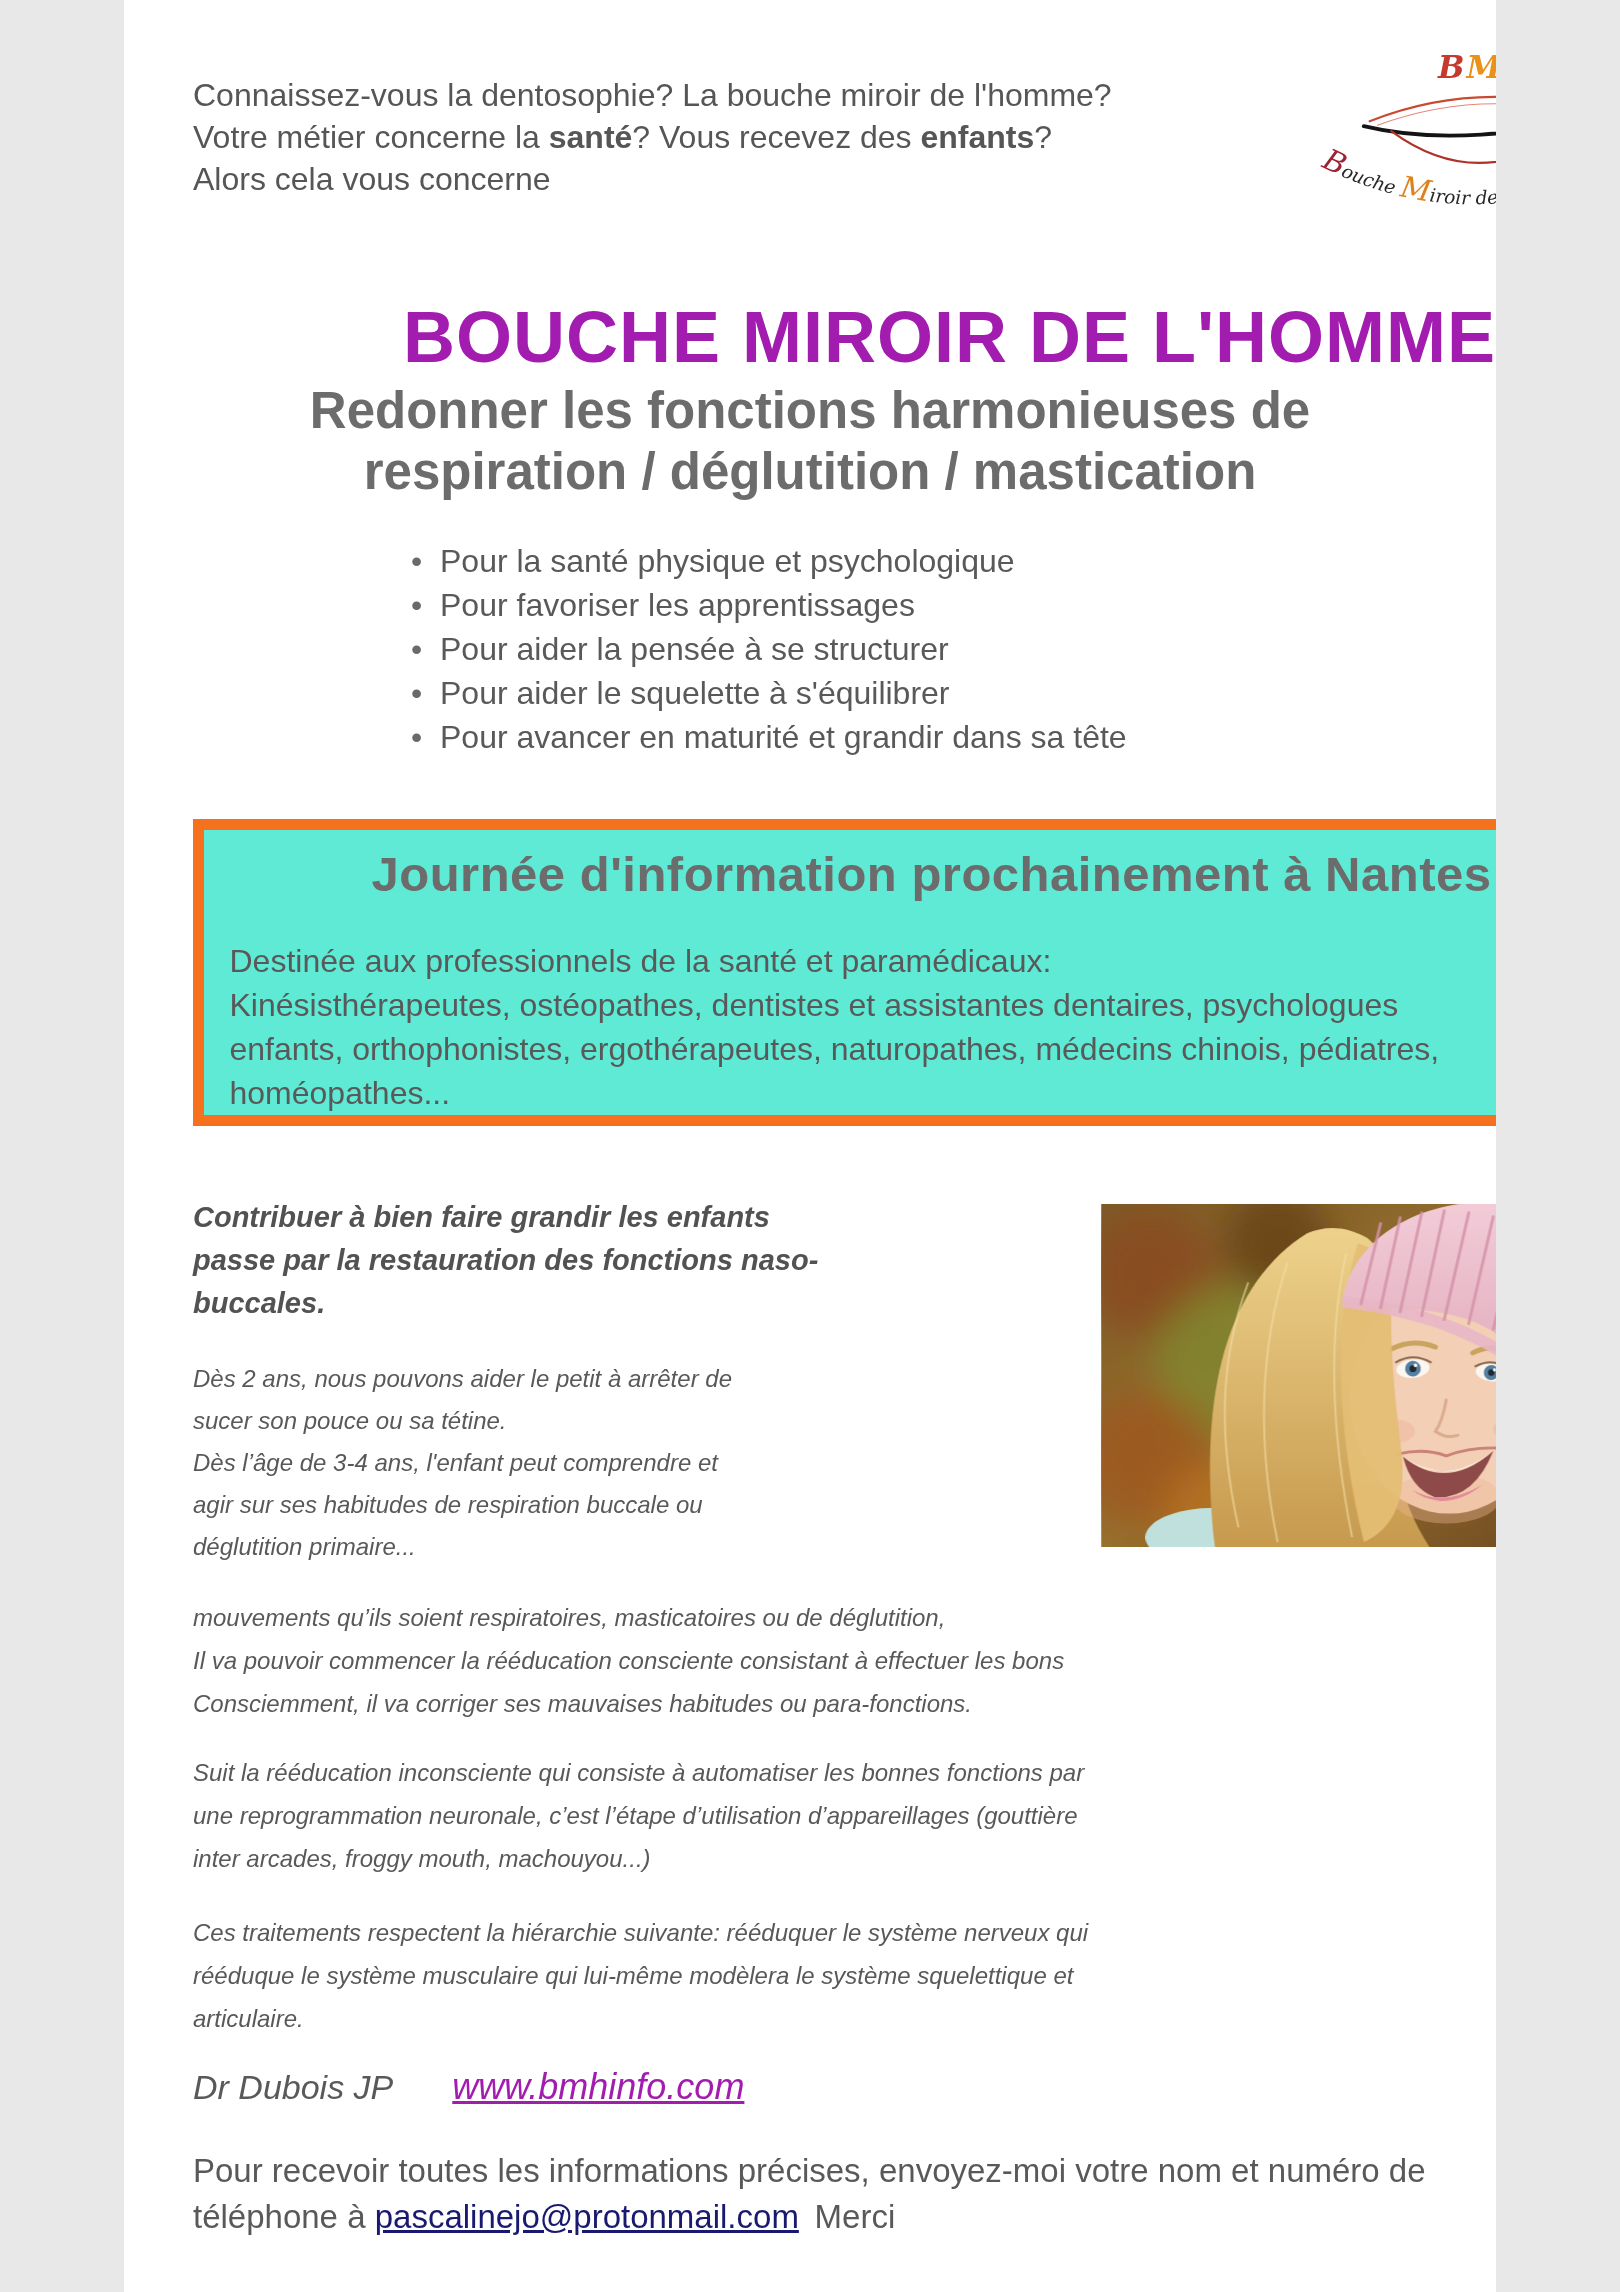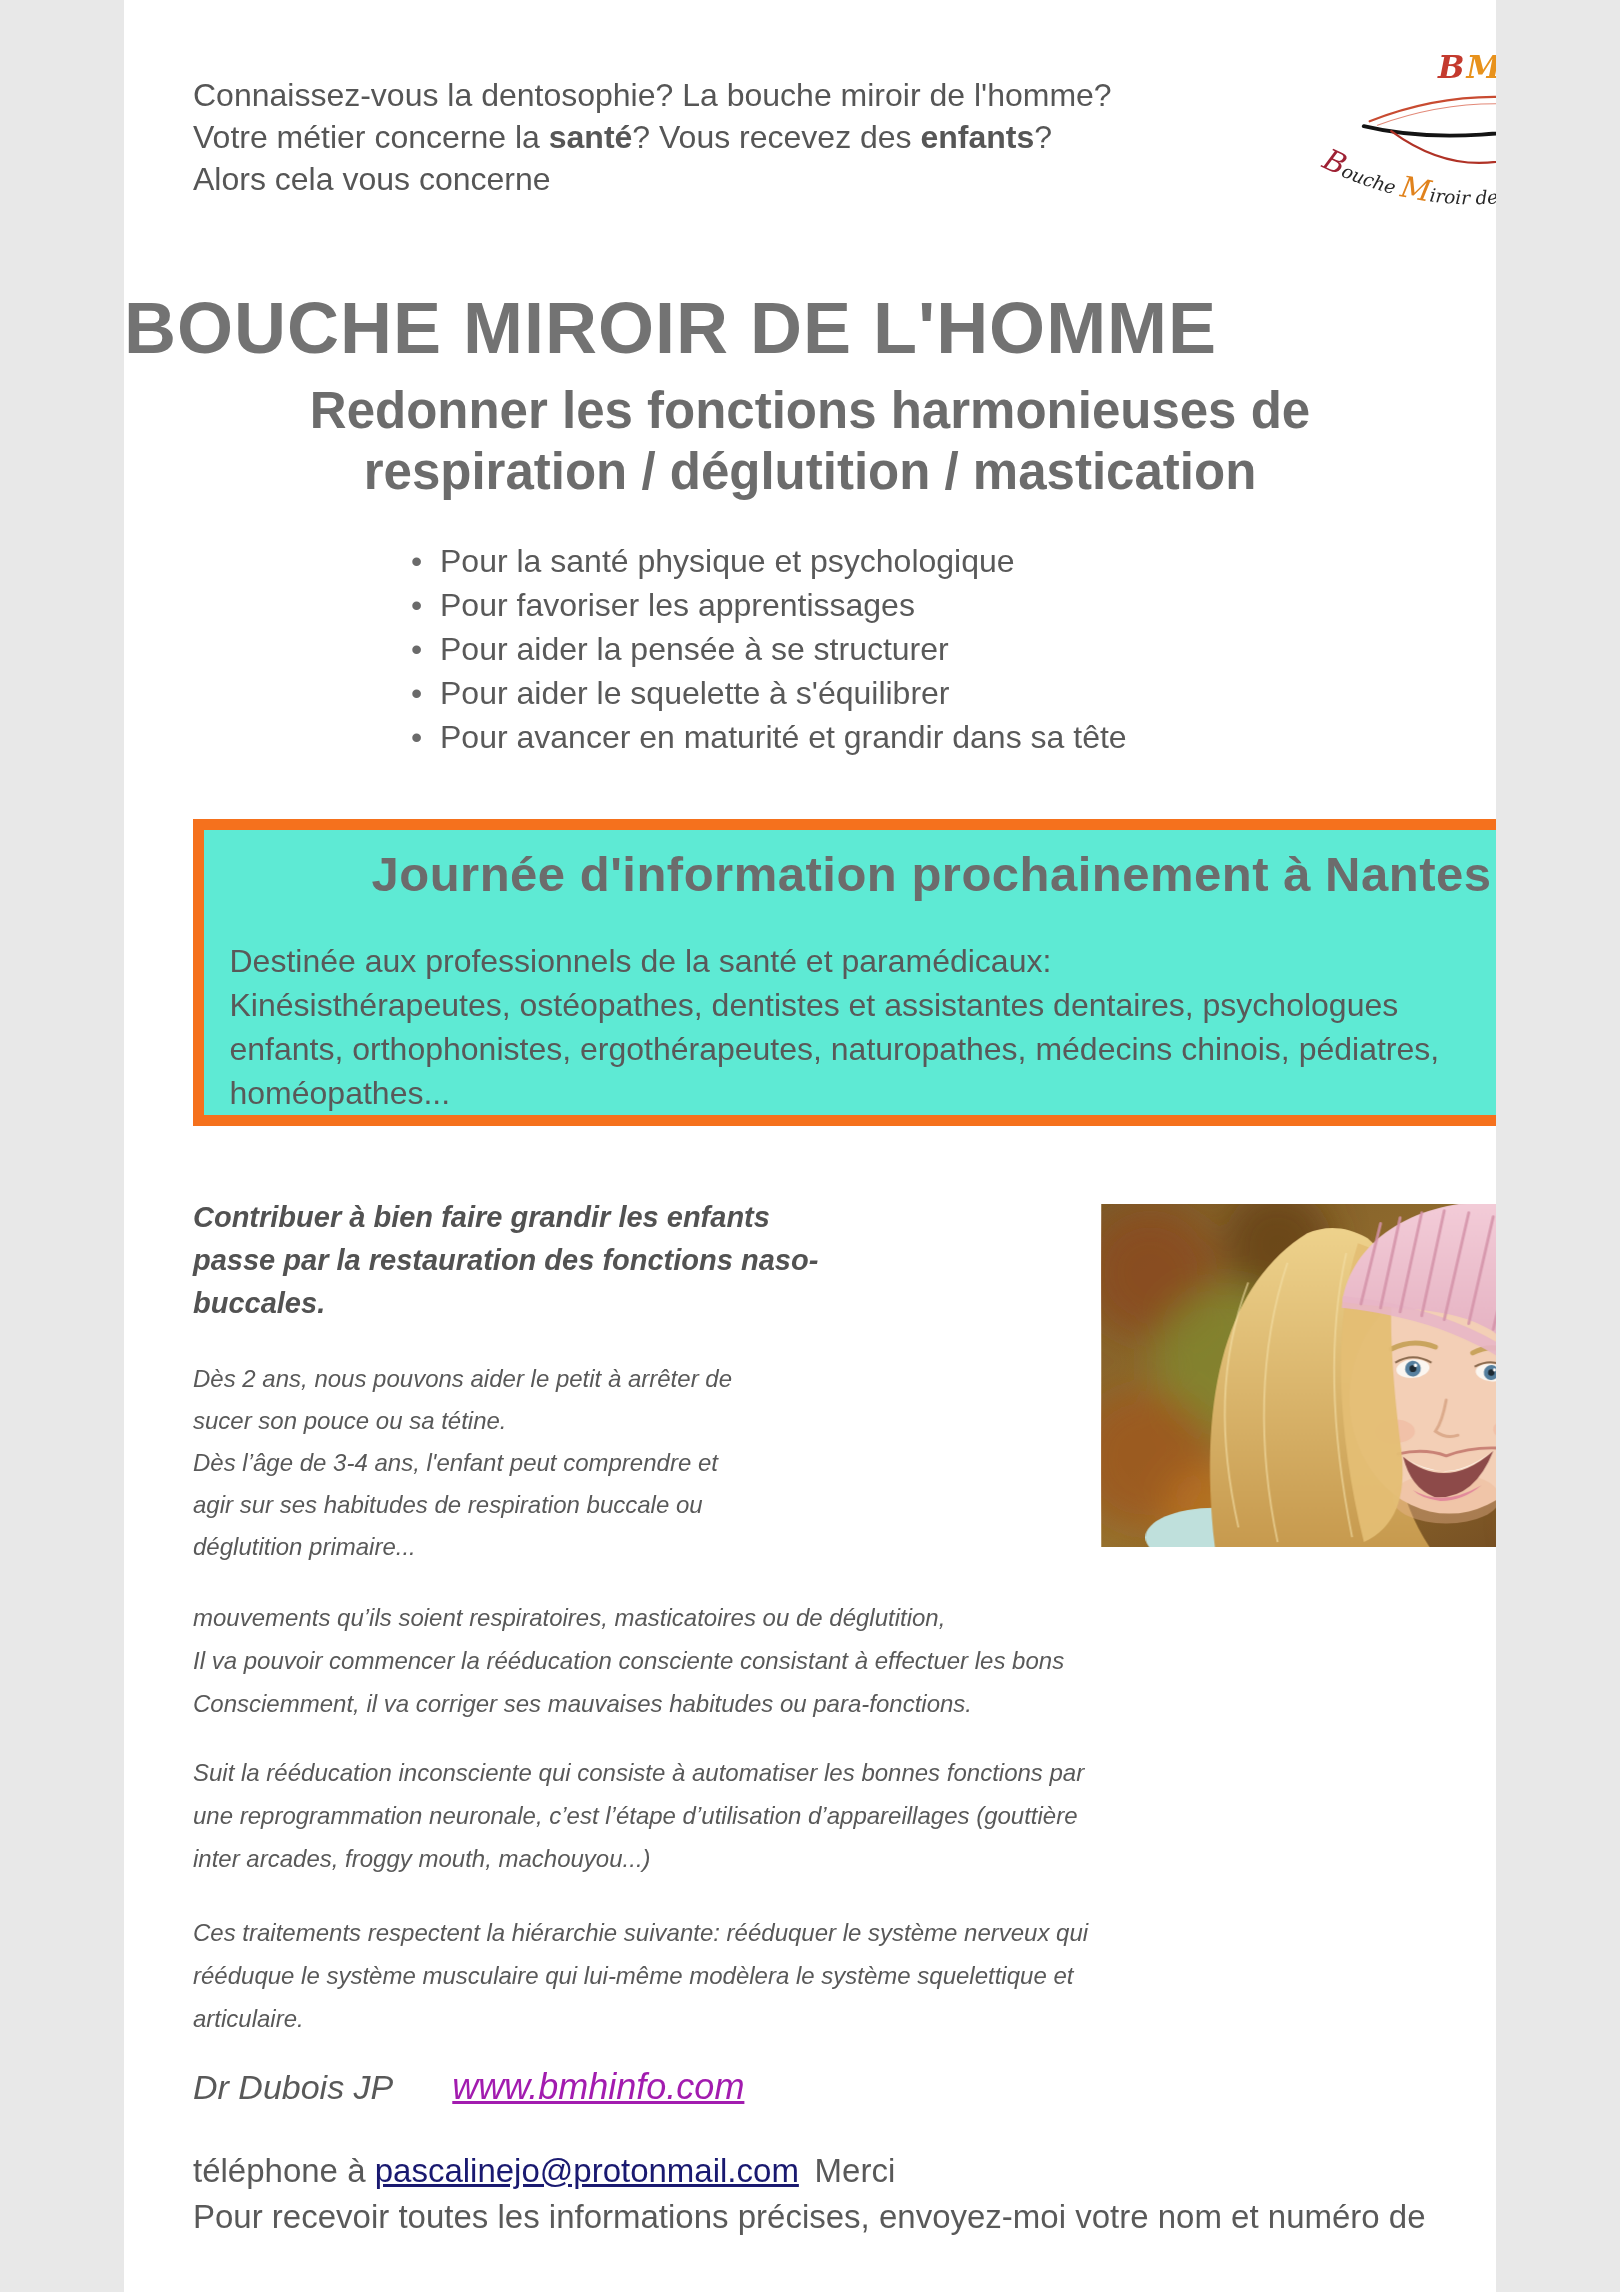--- a/index.html
+++ b/index.html
@@ -10,22 +10,22 @@
     font-family:"Liberation Sans","DejaVu Sans",sans-serif; color:#595959;
   }
   .abs { position:absolute; }
 
   .intro { left:69px; top:74px; font-size:32px; line-height:42px; color:#565656; }
   .b { font-weight:bold; }
 
   .logo-svg { left:1181px; top:29px; width:392px; height:211px; }
 
   .main-title {
-    left:0; top:287px; width:100%; margin:0; text-align:left;
-    font-size:72px; font-weight:bold; color:#737373; letter-spacing:1px;
+    left:0; top:296px; width:100%; margin:0; text-align:right;
+    font-size:72px; font-weight:bold; color:#a21caf; letter-spacing:1px;
   }
   .subtitle {
     left:0; top:380px; width:100%; margin:0; text-align:center;
     font-size:51px; font-weight:bold; color:#6c6c6c; line-height:61px;
   }
 
   .bullets { left:287px; top:539px; margin:0; padding:0; list-style:none; font-size:32px; }
   .bullets .li { position:relative; padding-left:29px; height:44px; line-height:44px; }
   .bullets .li::before { content:'\2022'; position:absolute; left:0; top:0; color:#6a6a6a; }
 
@@ -224,18 +224,18 @@
     <div>Suit la rééducation inconsciente qui consiste à automatiser les bonnes fonctions  par</div>
     <div>une reprogrammation neuronale, c’est l’étape d’utilisation d’appareillages (gouttière</div>
     <div>inter arcades, froggy mouth, machouyou...)</div>
   </div>
 
   <div class="abs signature">
     <span>Dr Dubois JP</span><a class="site">www.bmhinfo.com</a>
   </div>
 
   <div class="abs footer">
+    <div>Pour recevoir toutes les informations précises, envoyez-moi votre nom et numéro de</div>
     <div><span>téléphone à </span><a class="email">pascalinejo@protonmail.com</a><span class="after-email">Merci</span></div>
-    <div>Pour recevoir toutes les informations précises, envoyez-moi votre nom et numéro de</div>
   </div>
 
 </div>
 
 
 </body></html>

